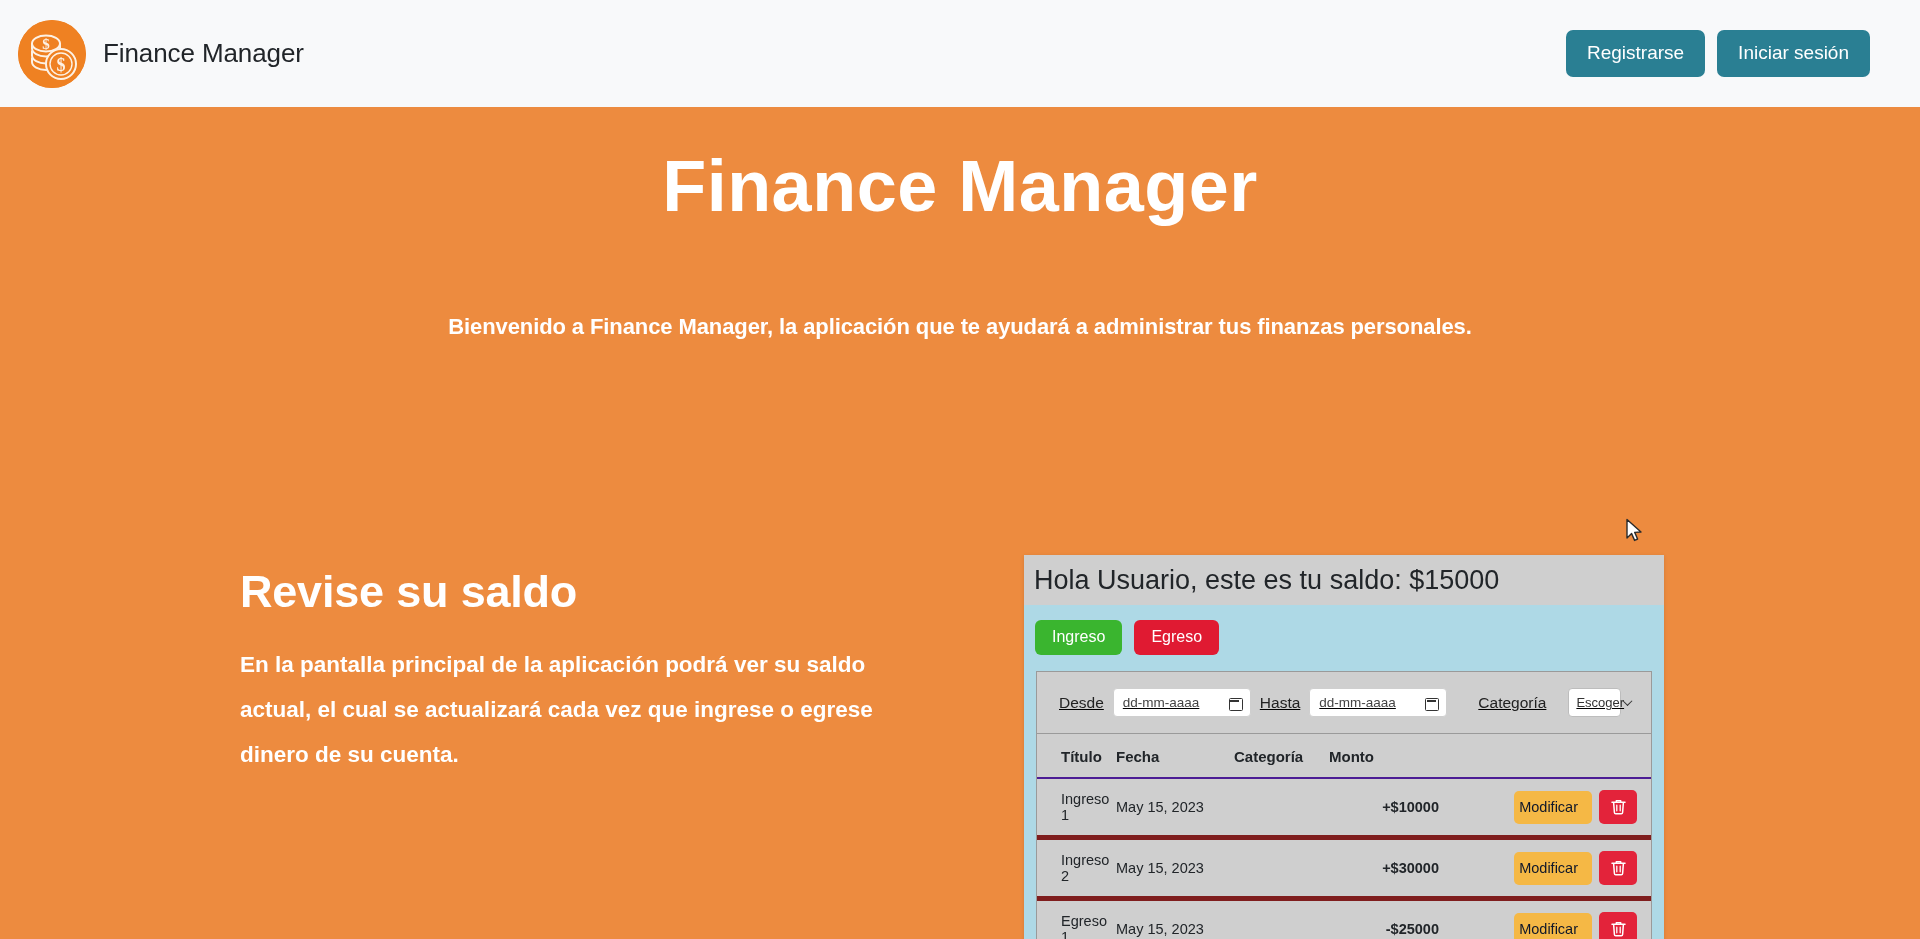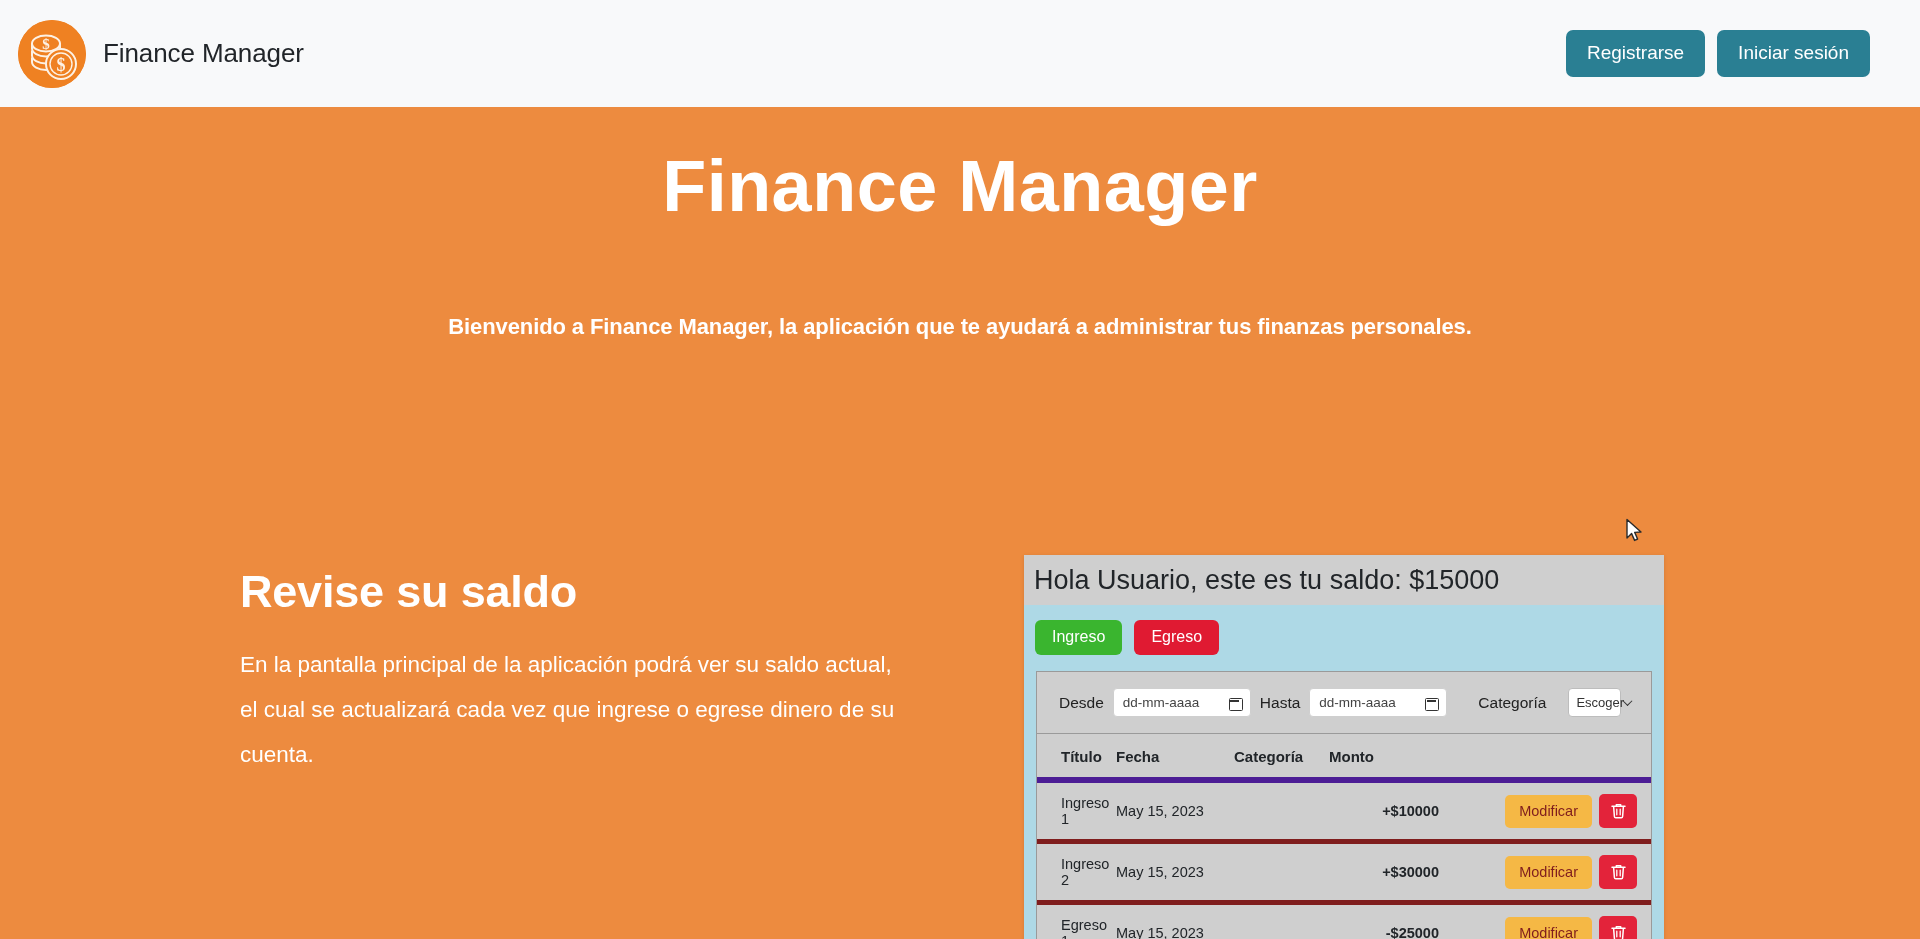--- a/index.html
+++ b/index.html
@@ -112,21 +112,21 @@
     color: #ffffff;
     font-size: 45px;
     font-weight: 800;
     letter-spacing: -0.2px;
     line-height: 1.2;
   }
 
   .feature-text {
     color: #ffffff;
     font-size: 22.5px;
-    font-weight: 400;
+    font-weight: 700;
     line-height: 2.0;
     margin-top: 23px;
     max-width: 672px;
   }
 
   
   .preview {
     position: absolute;
     left: 1024px;
     top: 448px;
@@ -178,20 +178,21 @@
     height: 328px;
   }
 
   .filters {
     display: flex;
     align-items: center;
     height: 62px;
     border-bottom: 1px solid #9a9a9a;
     padding-left: 22px;
     gap: 9px;
+    text-decoration: underline;
   }
 
   .filter-label {
     font-size: 15.5px;
     color: #222;
     white-space: nowrap;
   }
 
   .date-input {
     width: 138px;
@@ -260,21 +261,21 @@
     width: 100%;
     border-collapse: collapse;
     margin-top: 5px;
   }
   .tbl th {
     font-size: 15px;
     font-weight: 700;
     color: #212529;
     text-align: left;
     padding: 9px 0 12px 0;
-    border-bottom: 6px solid #4c1d95;
+    border-bottom: 2px solid #4c1d95;
   }
   .tbl td {
     font-size: 14.5px;
     color: #212529;
     padding: 11px 0;
     border-bottom: 5px solid #7f1d1d;
     vertical-align: middle;
   }
   .tbl tr:last-child td { border-bottom: 1px solid #bdbdbd; }
 
@@ -290,25 +291,25 @@
   .row-actions {
     display: flex;
     gap: 7px;
     justify-content: flex-end;
     align-items: center;
   }
 
   .btn-mod {
     background: #f5b845;
     border: none;
-    color: #7f1d1d;
+    color: #0f172a;
     font-size: 14.5px;
     font-family: "Liberation Sans", sans-serif;
     border-radius: 5px;
-    padding: 8px 14px 9px 14px;
+    padding: 8px 14px 9px 5px;
     cursor: pointer;
     line-height: 1.15;
   }
 
   .btn-del {
     background: #e3233a;
     border: none;
     border-radius: 5px;
     width: 38px;
     height: 34px;

